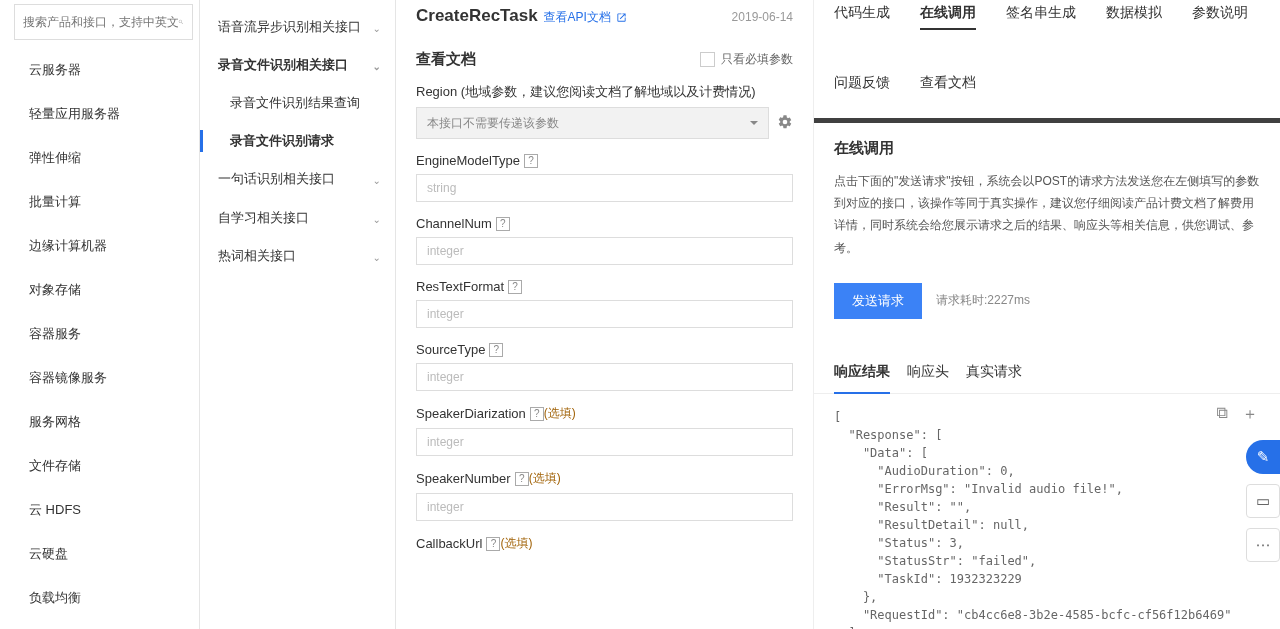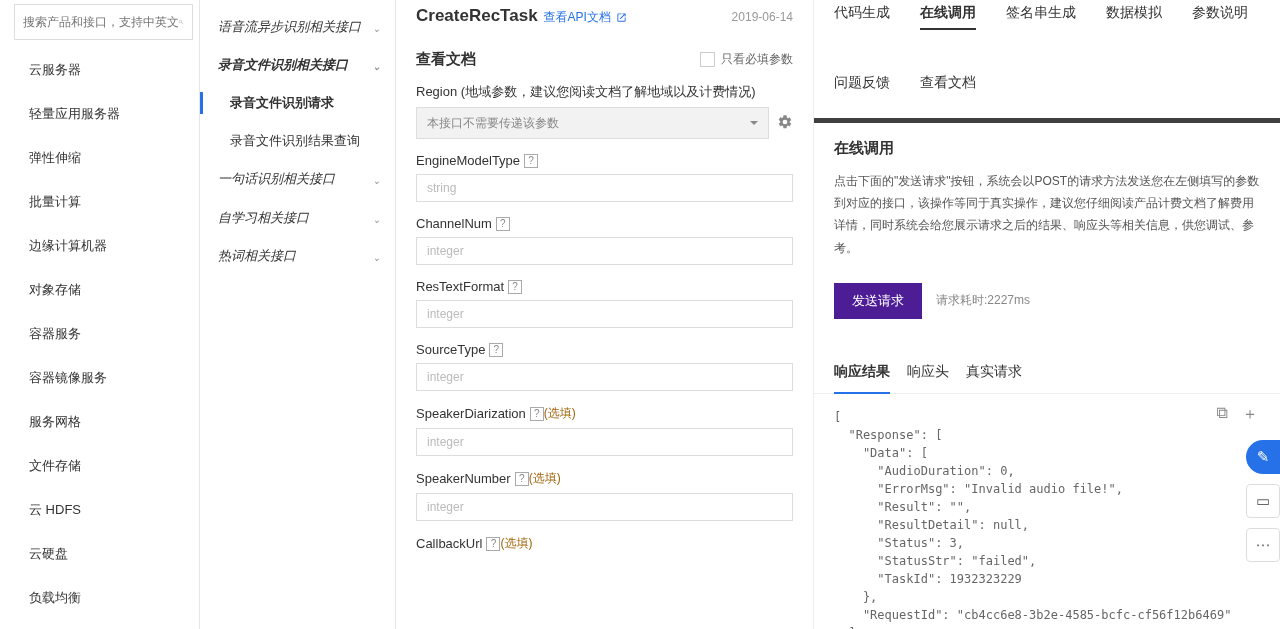--- a/index.html
+++ b/index.html
@@ -9,21 +9,21 @@
     .search-bar { height: 36px; border: 1px solid #ddd; margin: 4px 6px 8px 14px; display: flex; align-items: center; padding: 0 8px; }
     .search-bar input { flex: 1; border: none; outline: none; font-size: 12px; color: #999; }
     .search-bar svg { fill: #aaa; }
     .left-nav { flex: 1; overflow-y: auto; }
     .left-nav::-webkit-scrollbar { width: 6px; }
     .left-nav::-webkit-scrollbar-thumb { background: #ccc; border-radius: 3px; }
     .lnav-item { padding: 13px 10px 13px 26px; font-size: 13px; color: #333; cursor: pointer; border-left: 3px solid transparent; }
     .sub-col { width: 196px; border-right: 1px solid #e5e5e5; background: #fff; position: relative; }
     .sub-col::-webkit-scrollbar { width: 6px; }
     .sub-nav { padding: 8px 0; }
-    .snav-item { padding: 10px 30px 10px 18px; font-size: 13px; position: relative; cursor: pointer; line-height: 1.4; font-style: italic; }
+    .snav-item { padding: 10px 30px 10px 18px; font-size: 13px; position: relative; cursor: pointer; line-height: 1.4; }
     .snav-item.bold { font-weight: 700; }
     .snav-item .chev { position: absolute; right: 14px; top: 14px; font-size: 10px; color: #999; }
     .snav-sub { padding: 10px 18px 10px 30px; font-size: 13px; cursor: pointer; }
     .snav-sub.active { font-weight: 700; position: relative; }
     .snav-sub.active::before { content: ""; position: absolute; left: 0; top: 8px; bottom: 8px; width: 3px; background: #2670e8; }
     .main-col { flex: 1; display: flex; flex-direction: column; min-width: 0; border-right: 1px solid #eee; position: relative; }
     .main-header { display: flex; align-items: baseline; padding: 6px 20px 10px 20px; }
     .main-title { font-size: 17px; font-weight: 700; margin-right: 6px; }
     .doc-link { color: #2670e8; font-size: 12px; cursor: pointer; }
     .doc-link svg { vertical-align: -2px; margin-left: 2px; }
@@ -46,21 +46,21 @@
     .right-col { width: 466px; display: flex; flex-direction: column; }
     .tabs { display: flex; flex-wrap: wrap; padding: 0 20px; gap: 24px 30px; }
     .tab { font-size: 14px; padding: 4px 0 12px 0; cursor: pointer; position: relative; }
     .tab.active { font-weight: 700; }
     .tab.active::after { content: ""; position: absolute; left: 0; right: 0; bottom: 4px; height: 2px; background: #333; }
     .tabs-row2 { display: flex; padding: 4px 20px 14px 20px; gap: 30px; border-bottom: 5px solid #404040; margin-top: 32px; }
     .debug-panel { padding: 16px 20px; }
     .debug-title { font-size: 15px; font-weight: 700; margin-bottom: 12px; }
     .debug-desc { font-size: 12px; color: #555; line-height: 1.85; }
     .send-row { display: flex; align-items: center; gap: 14px; margin-top: 24px; }
-    .send-btn { background: #4c1d95; color: #fff; border: none; padding: 9px 18px; font-size: 13px; cursor: pointer; }
+    .send-btn { background: #3b82f6; color: #fff; border: none; padding: 9px 18px; font-size: 13px; cursor: pointer; }
     .time-txt { color: #888; font-size: 12px; }
     .result-tabs { display: flex; padding: 28px 20px 0 20px; gap: 17px; border-bottom: 1px solid #eee; }
     .rtab { font-size: 14px; padding-bottom: 12px; cursor: pointer; position: relative; }
     .rtab.active { font-weight: 700; }
     .rtab.active::after { content: ""; position: absolute; left: 0; right: 0; bottom: -1px; height: 2px; background: #2670e8; }
     .result-body { position: relative; padding: 14px 20px; }
     .result-tools { position: absolute; right: 22px; top: 10px; display: flex; gap: 14px; color: #888; }
     .result-tools span { cursor: pointer; font-size: 16px; }
     .json-pre { font-family: Consolas, Menlo, monospace; font-size: 12px; color: #666; line-height: 1.5; white-space: pre; }
     .float-btns { position: fixed; right: 0; top: 440px; display: flex; flex-direction: column; gap: 10px; }
@@ -94,22 +94,22 @@
       <div class="lnav-item">云硬盘</div>
       <div class="lnav-item">负载均衡</div>
       <div class="lnav-item">私有网络</div>
     </div>
   </div>
 
   <div class="sub-col">
     <div class="sub-nav">
       <div class="snav-item"><span>语音流异步识别相关接口</span><span class="chev">⌄</span></div>
       <div class="snav-item bold"><span>录音文件识别相关接口</span><span class="chev">⌄</span></div>
+      <div class="snav-sub">录音文件识别结果查询</div>
       <div class="snav-sub active">录音文件识别请求</div>
-      <div class="snav-sub">录音文件识别结果查询</div>
       <div class="snav-item"><span>一句话识别相关接口</span><span class="chev">⌄</span></div>
       <div class="snav-item"><span>自学习相关接口</span><span class="chev">⌄</span></div>
       <div class="snav-item"><span>热词相关接口</span><span class="chev">⌄</span></div>
     </div>
   </div>
 
   <div class="main-col">
     <div class="main-header">
       <span class="main-title">CreateRecTask</span>
       <span class="doc-link">

